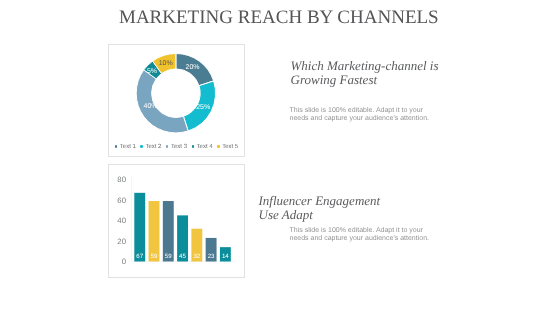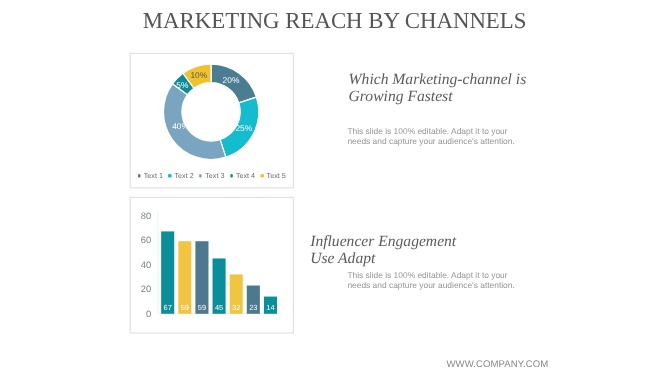--- a/index.html
+++ b/index.html
@@ -106,14 +106,13 @@
 
   <div class="heading" id="h1">Which Marketing-channel is
 Growing Fastest</div>
   <div class="body-text" id="b1">This slide is 100% editable. Adapt it to your
 needs and capture your audience's attention.</div>
   <div class="heading" id="h2">Influencer Engagement
 Use Adapt</div>
   <div class="body-text" id="b2">This slide is 100% editable. Adapt it to your
 needs and capture your audience's attention.</div>
 
-  <div class="footer">WWW.COMPANY.COM</div>
 </div>
 
 </body></html>

